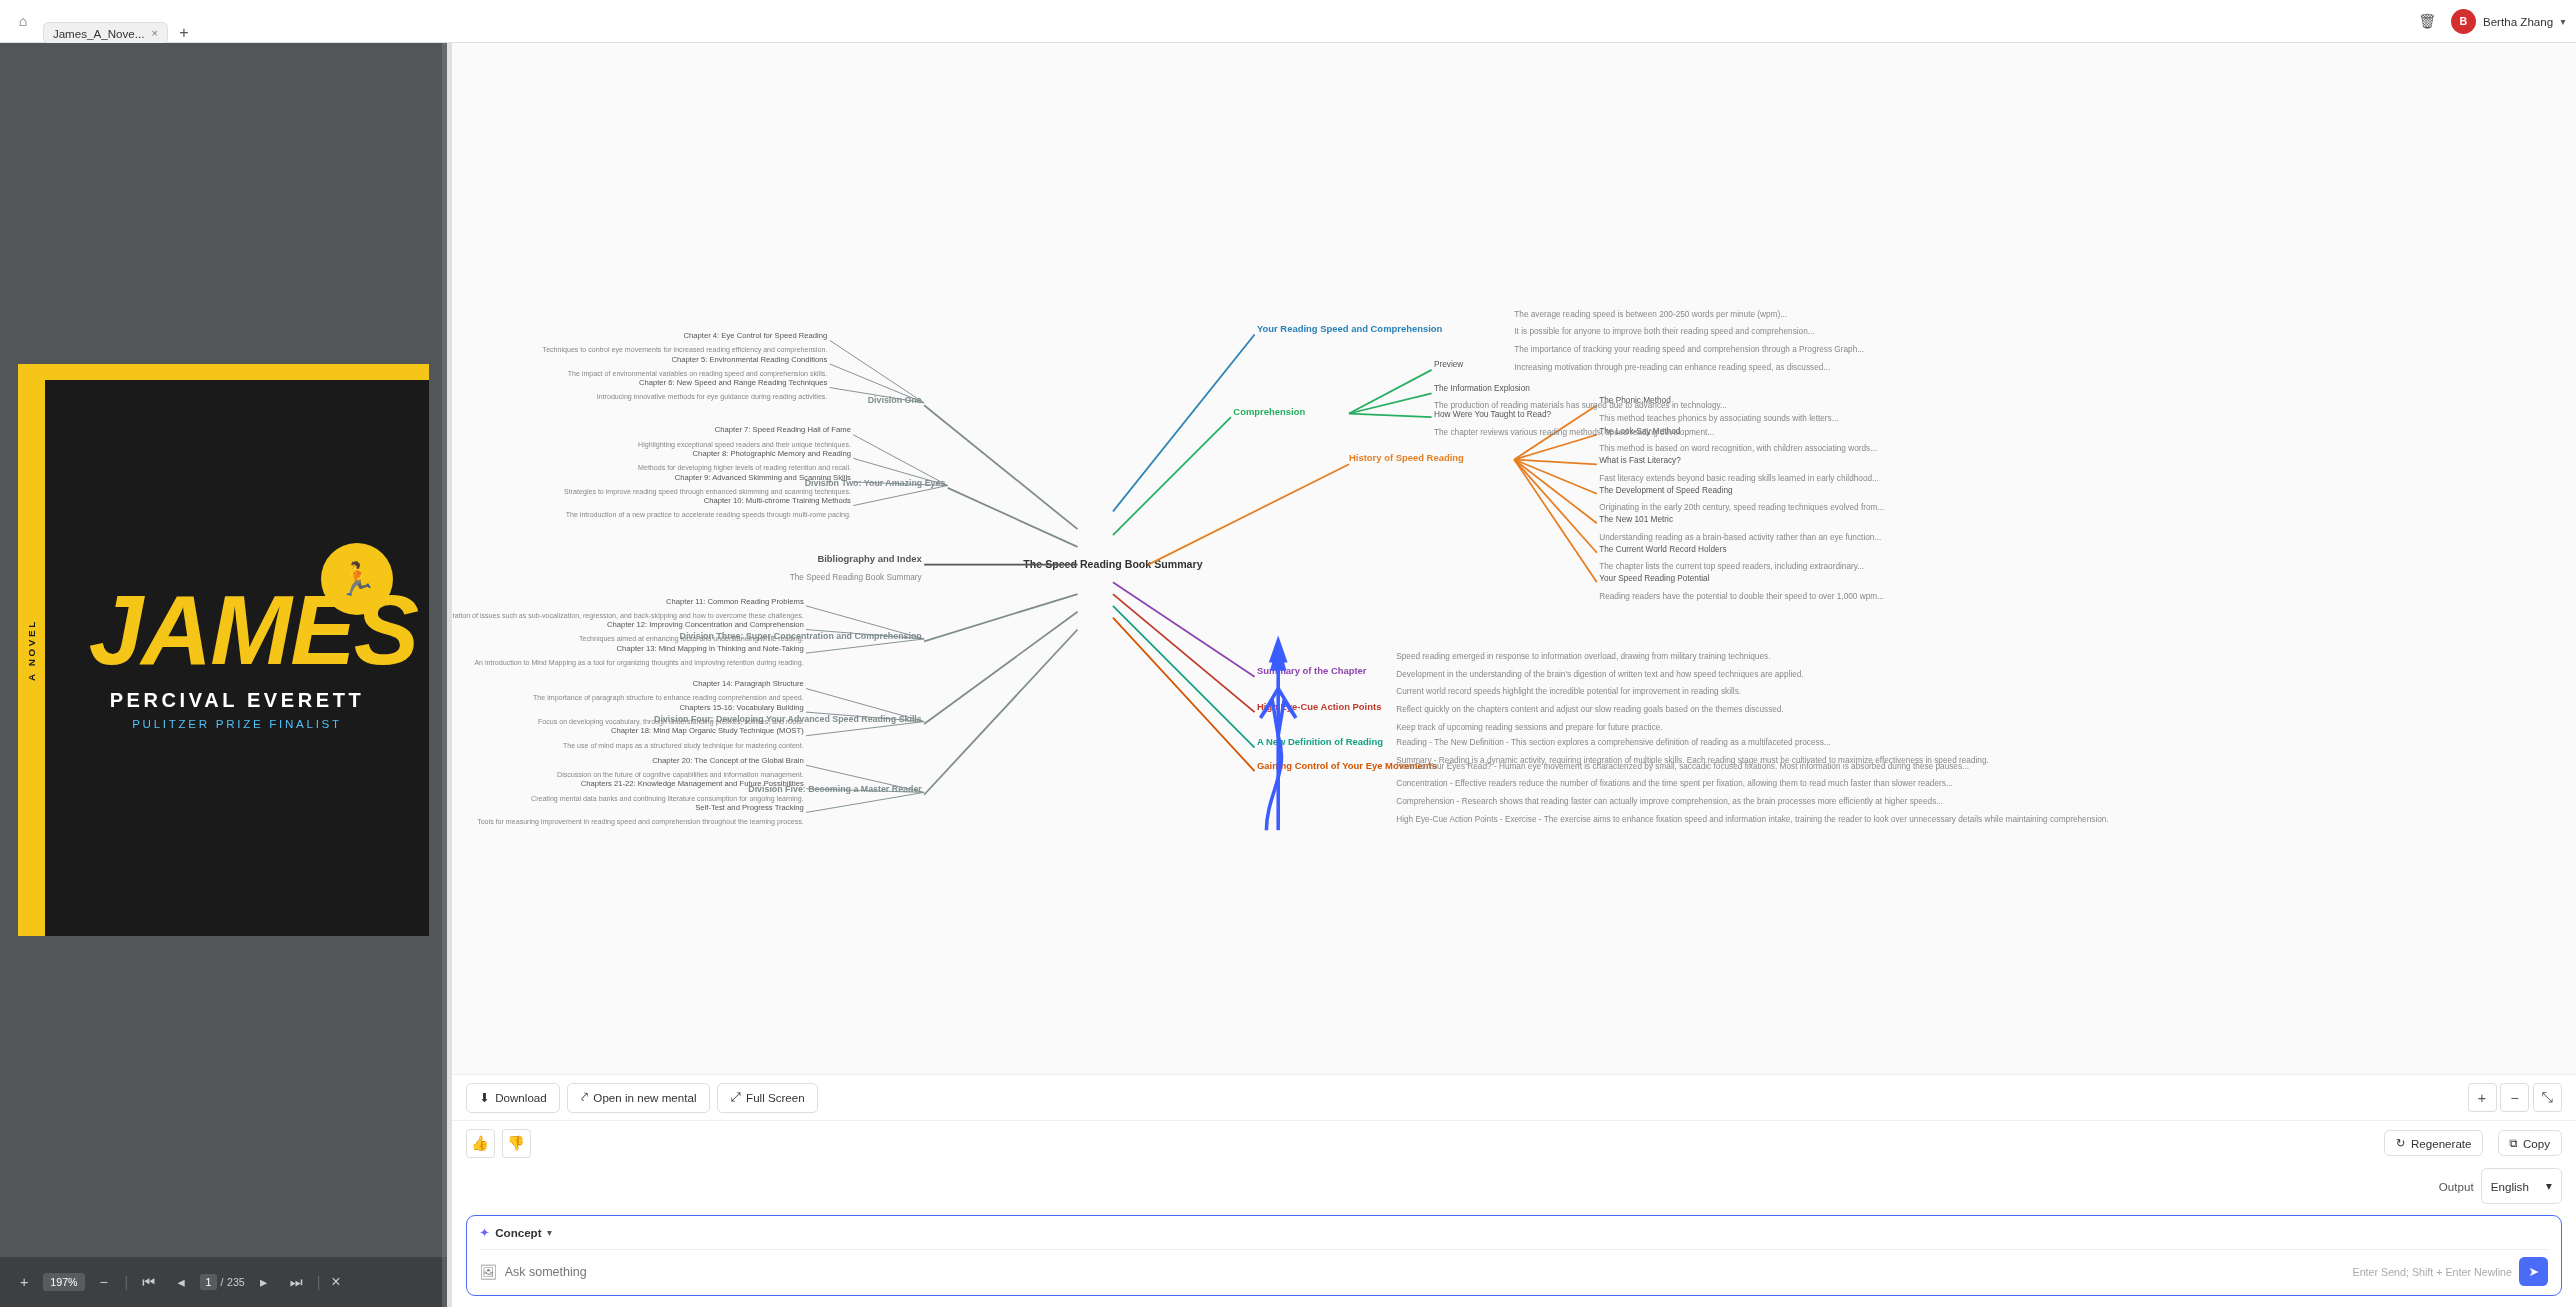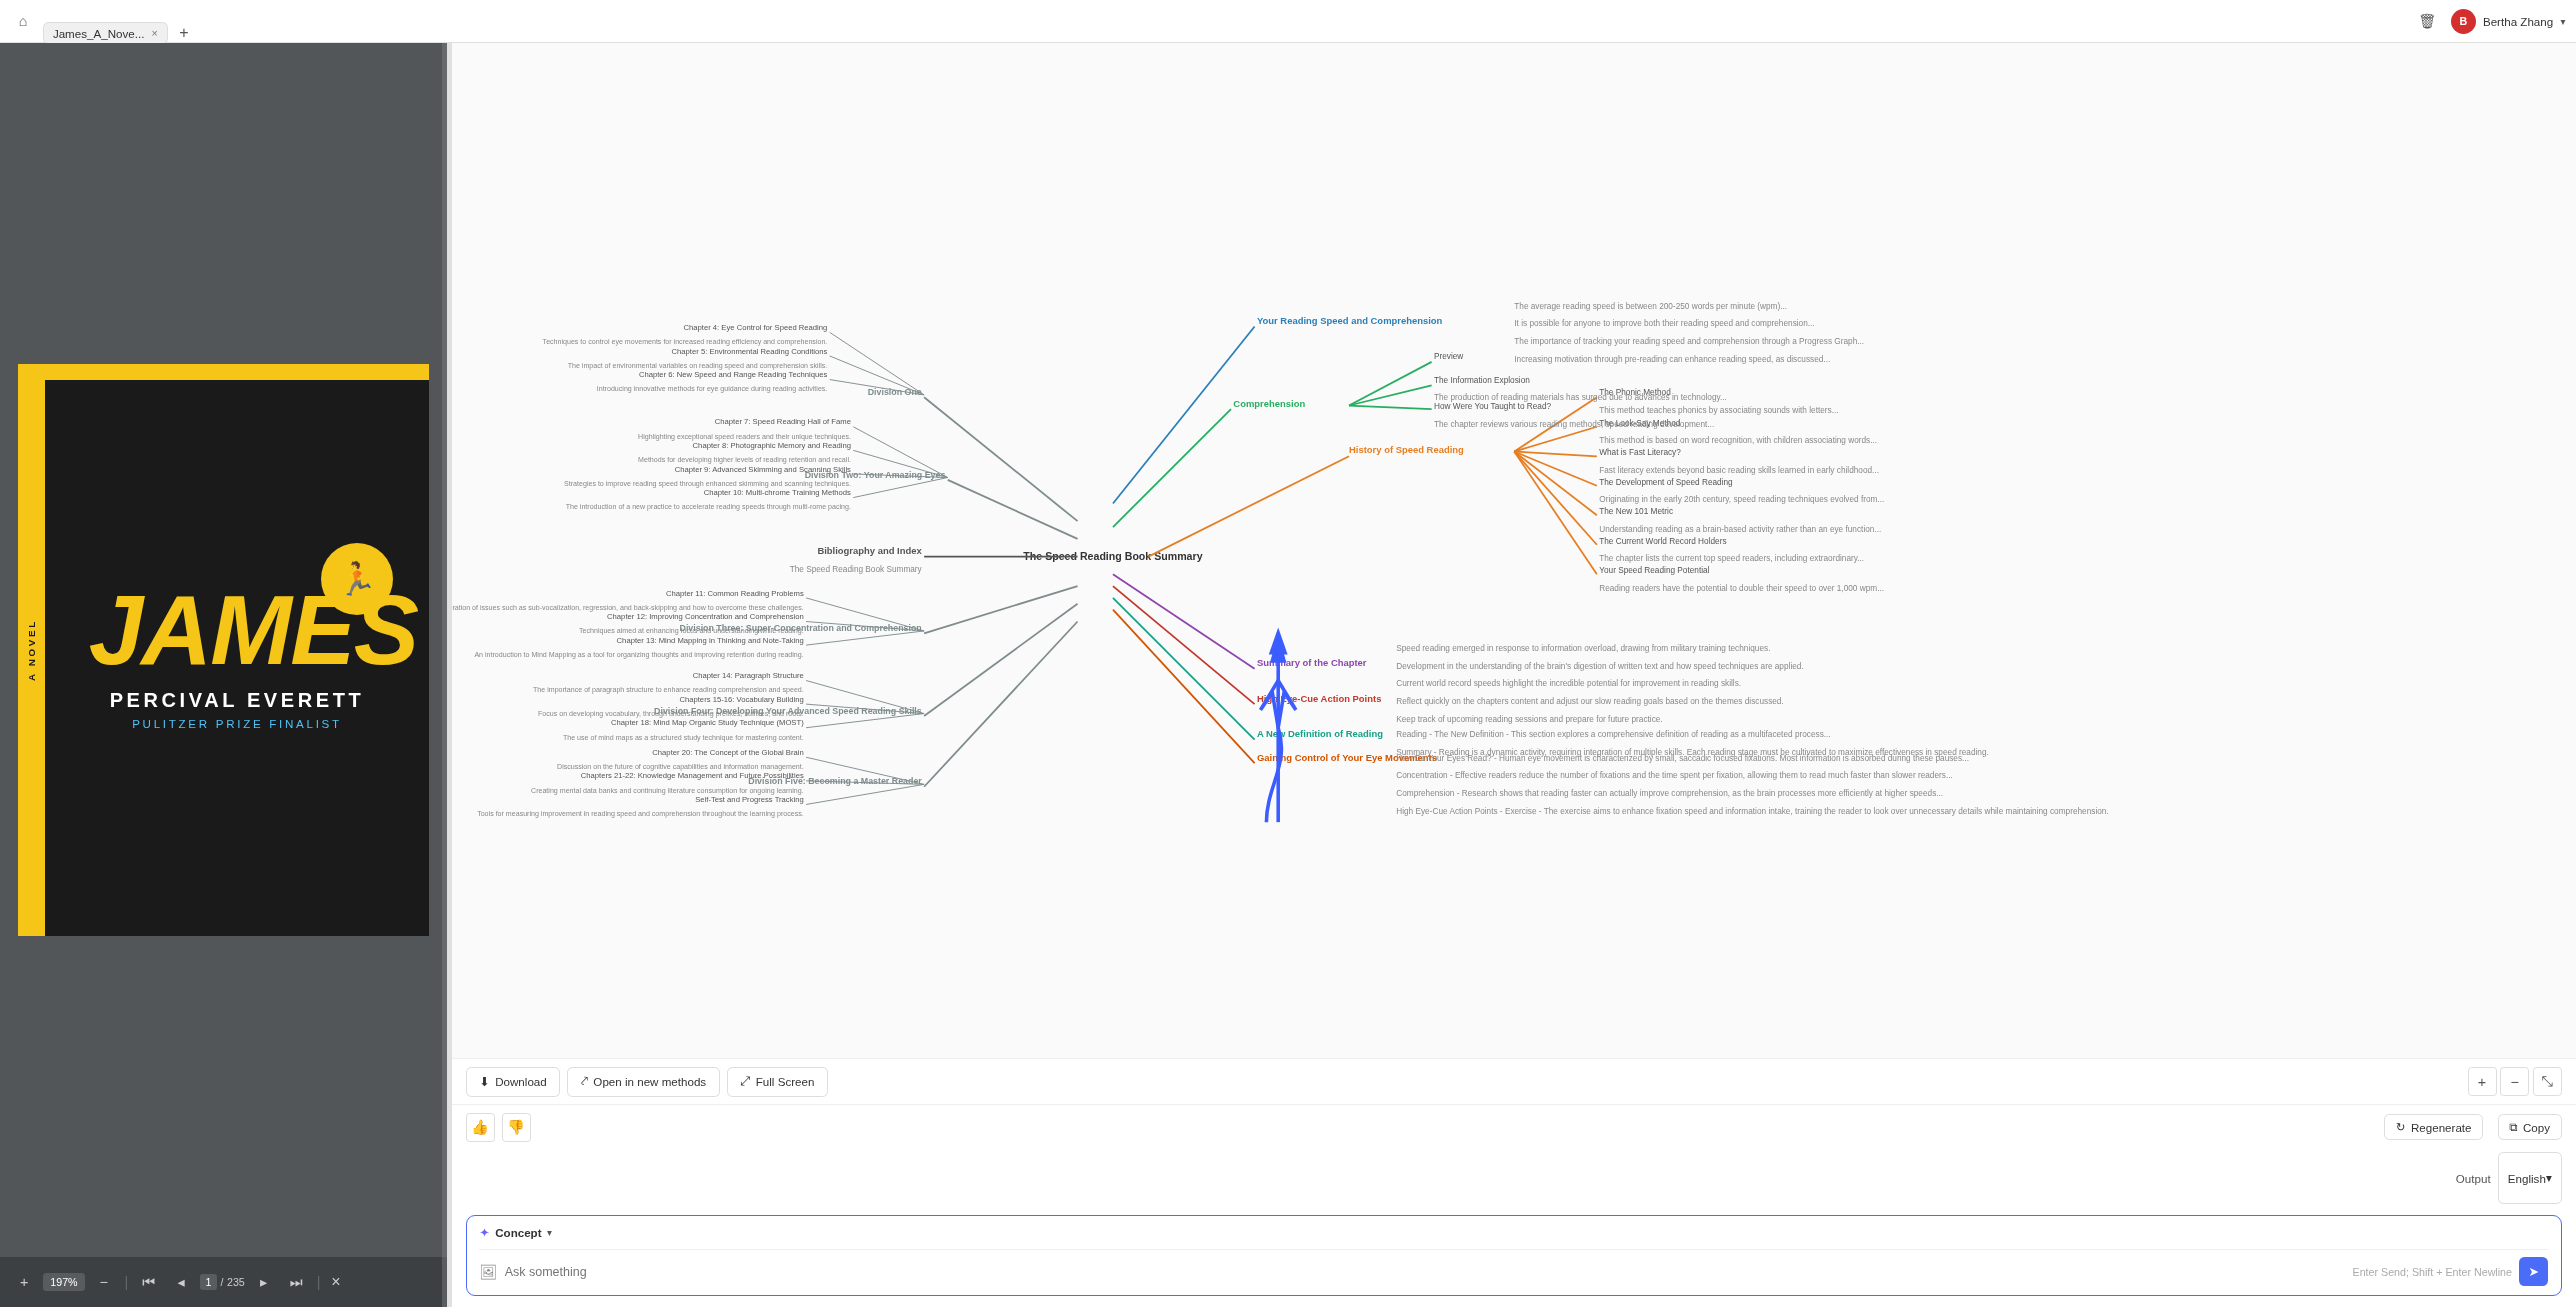--- a/index.html
+++ b/index.html
@@ -443,22 +443,22 @@
       gap: 7.2px;
       flex-shrink: 0;
     }
     .output-label {
       font-size: 11.6px;
       color: #555;
     }
     .lang-select {
       display: flex;
       align-items: center;
-      gap: 0;
-      padding: 18px 9px;
+      gap: 17px;
+      padding: 10px 9px;
       border: 0.9px solid #ddd;
       border-radius: 5.4px;
       font-size: 11.6px;
       color: #333;
       cursor: pointer;
       background: #fff;
     }
     .mm-line {
       stroke-width: 1.5;
       fill: none;
@@ -682,21 +682,21 @@
       </svg>
     </div>
 
     <div class="action-toolbar">
       <button class="action-btn">
         <span class="action-btn-icon">⬇</span>
         <span>Download</span>
       </button>
       <button class="action-btn">
         <span class="action-btn-icon">⤤</span>
-        <span>Open in new methods</span>
+        <span>Open in new mental</span>
       </button>
       <button class="action-btn">
         <span class="action-btn-icon">⤢</span>
         <span>Full Screen</span>
       </button>
 
       <div class="zoom-controls">
         <button class="zoom-ctrl-btn">+</button>
         <button class="zoom-ctrl-btn">−</button>
         <button class="zoom-ctrl-btn">⤡</button>

